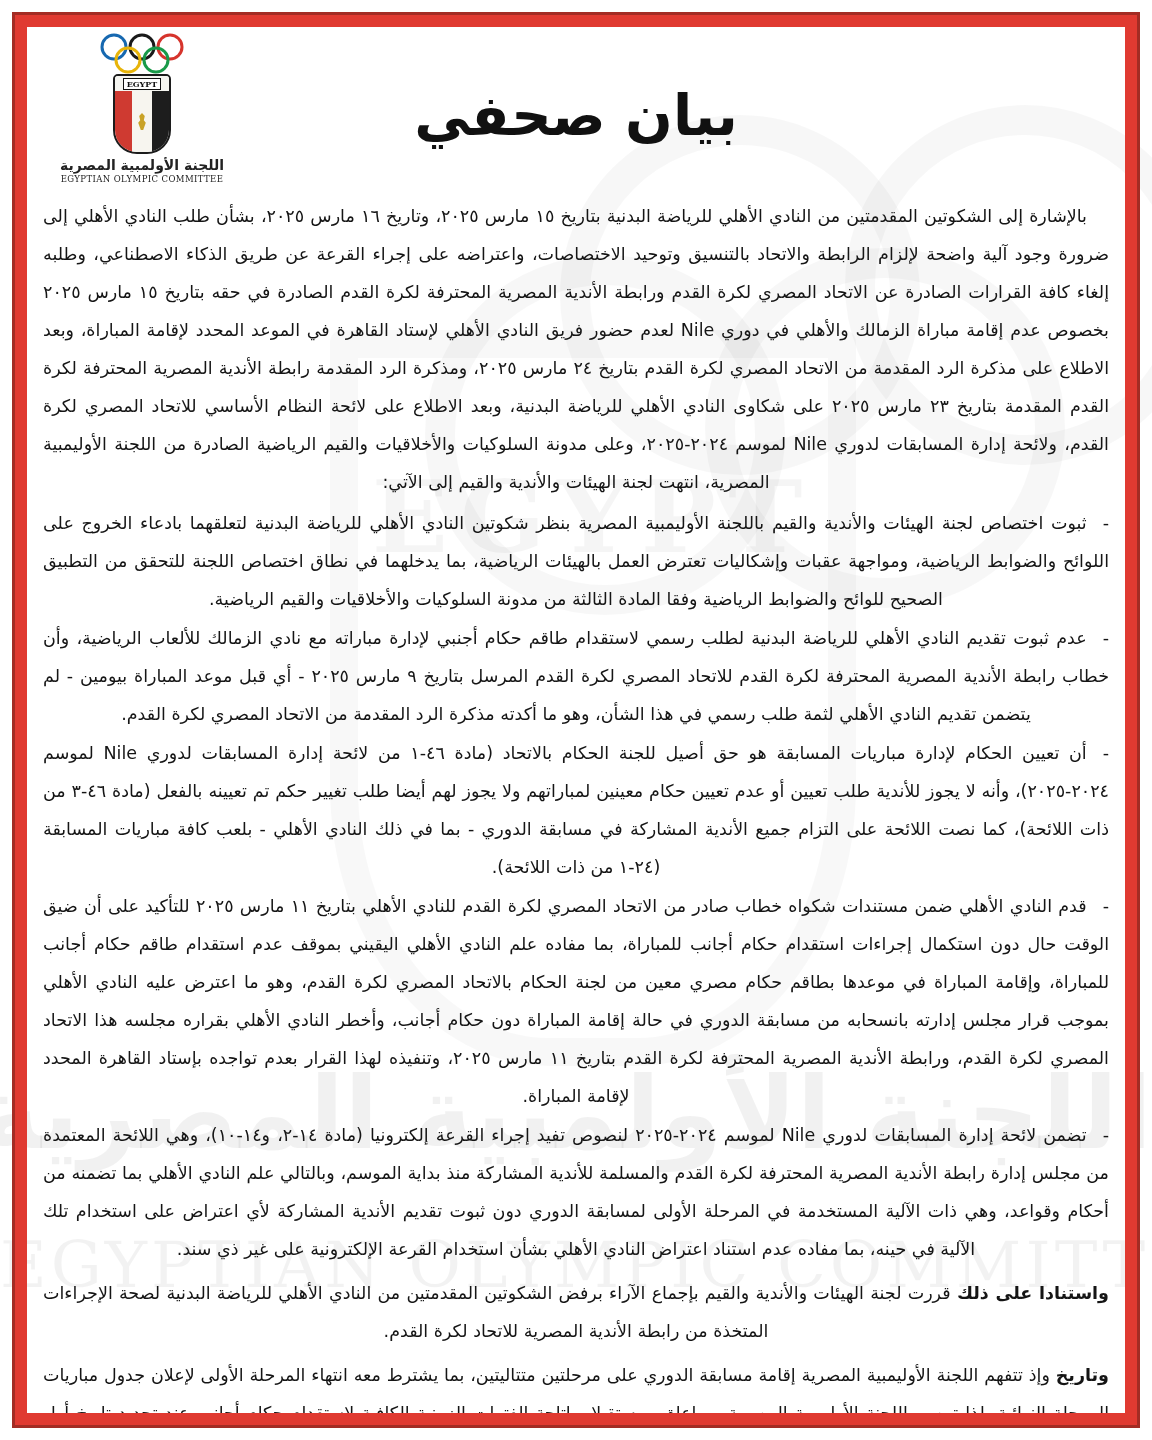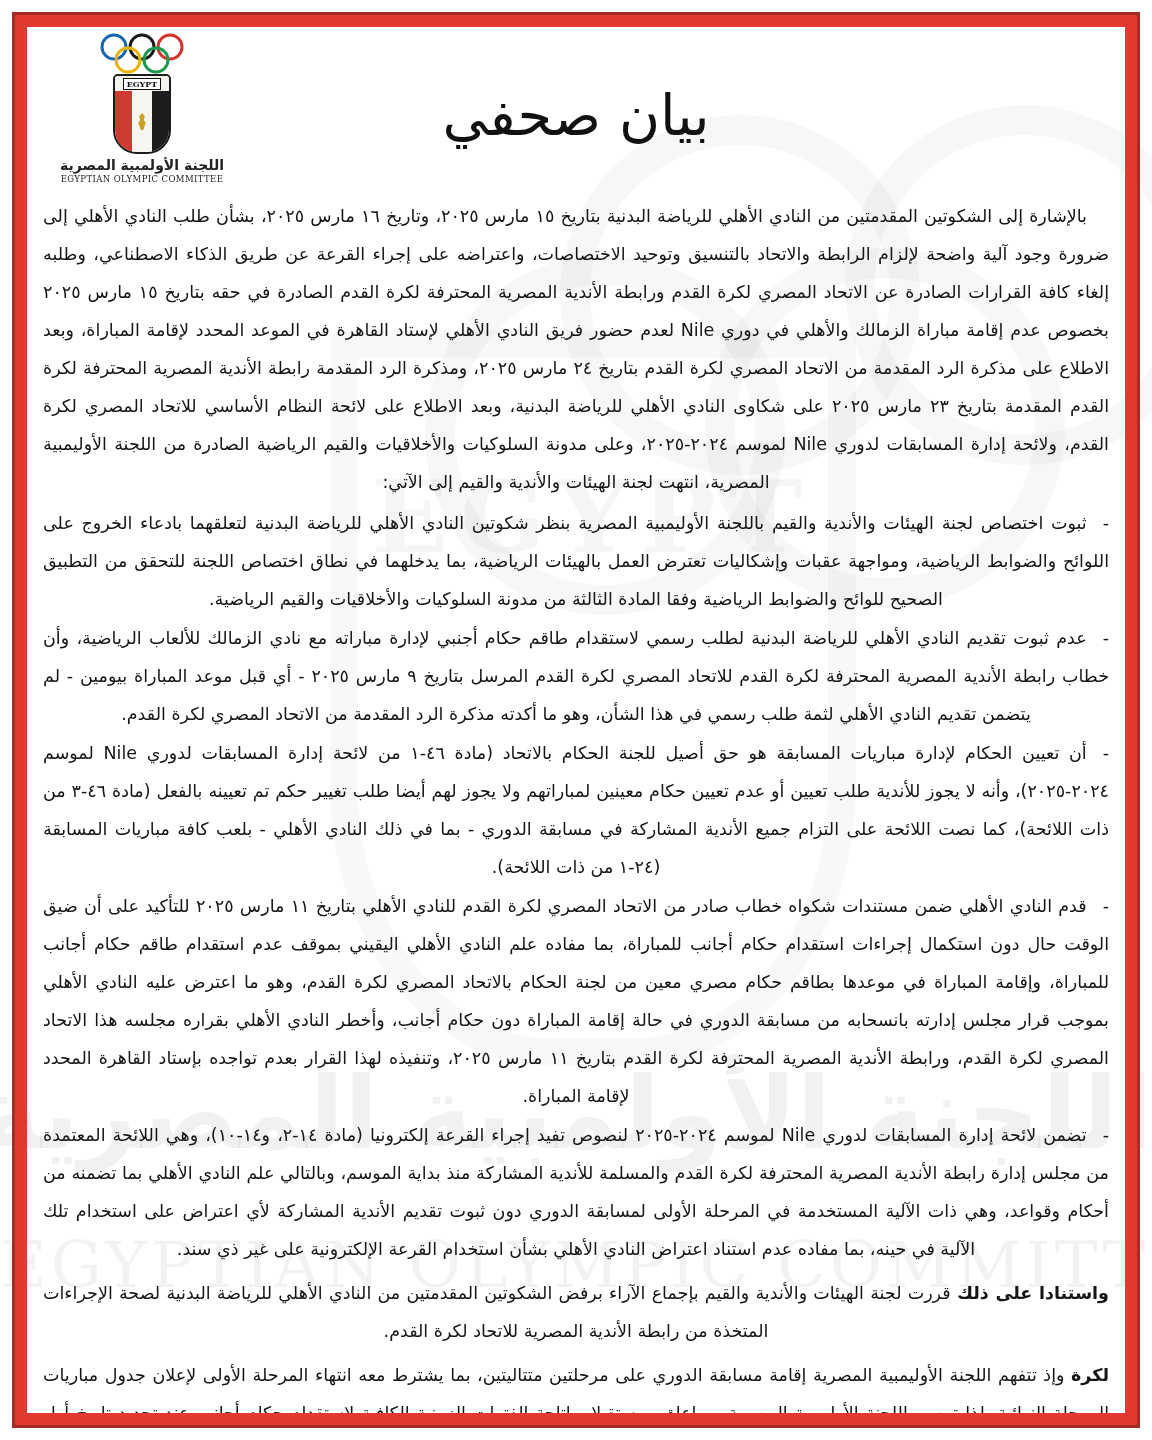--- a/index.html
+++ b/index.html
@@ -38,21 +38,21 @@
   .shield-top-inner { border:1px solid #111; padding:0 3px; font-family:"DejaVu Serif", serif;
             font-size:8px; font-weight:bold; color:#111; line-height:10px; background:#fff; }
   .shield-body { display:flex; height:61px; }
   .s-red { flex:1; background:#cf3a31; }
   .s-white { flex:1.15; background:#f7f5ef; display:flex; align-items:center; justify-content:center; }
   .s-black { flex:1; background:#1d1d1d; }
   .eagle { width:10px; height:17px; background:#c9a227;
            clip-path:polygon(50% 0,78% 18%,68% 42%,88% 58%,62% 100%,38% 100%,12% 58%,32% 42%,22% 18%); }
   .logo-ar { font-size:14px; font-weight:bold; color:#222; margin-top:1px; direction:rtl; }
   .logo-en { font-family:"DejaVu Serif", serif; font-size:8.5px; letter-spacing:0.4px; color:#222; margin-top:1px; }
-  .title { text-align:center; font-size:56px; font-weight:400; color:#111; padding-top:50px; direction:rtl; }
+  .title { text-align:center; font-size:56px; font-weight:700; color:#111; padding-top:50px; direction:rtl; }
 
   
   .doc-body { direction:rtl; color:#151515; font-size:17.5px; line-height:38px; }
   .jpara { text-align:justify; text-align-last:center; }
   .intro { text-indent:22px; margin:2px 0 3px; }
   .bullet { text-align:justify; text-align-last:center; margin:1px 0; }
   .dash { margin-left:16px; }
   .para { margin:6px 0 0; }
   .para strong, .bold { font-weight:bold; }
   .closing { text-align:center; margin-top:3px; }
@@ -110,20 +110,20 @@
       <div>
           <div class="bullet"><span class="dash">-</span><span>ثبوت اختصاص لجنة الهيئات والأندية والقيم باللجنة الأوليمبية المصرية بنظر شكوتين النادي الأهلي للرياضة البدنية لتعلقهما بادعاء الخروج على اللوائح والضوابط الرياضية، ومواجهة عقبات وإشكاليات تعترض العمل بالهيئات الرياضية، بما يدخلهما في نطاق اختصاص اللجنة للتحقق من التطبيق الصحيح للوائح والضوابط الرياضية وفقا المادة الثالثة من مدونة السلوكيات والأخلاقيات والقيم الرياضية.</span></div>
           <div class="bullet"><span class="dash">-</span><span>عدم ثبوت تقديم النادي الأهلي للرياضة البدنية لطلب رسمي لاستقدام طاقم حكام أجنبي لإدارة مباراته مع نادي الزمالك للألعاب الرياضية، وأن خطاب رابطة الأندية المصرية المحترفة لكرة القدم للاتحاد المصري لكرة القدم المرسل بتاريخ ٩ مارس ٢٠٢٥ - أي قبل موعد المباراة بيومين - لم يتضمن تقديم النادي الأهلي لثمة طلب رسمي في هذا الشأن، وهو ما أكدته مذكرة الرد المقدمة من الاتحاد المصري لكرة القدم.</span></div>
           <div class="bullet"><span class="dash">-</span><span>أن تعيين الحكام لإدارة مباريات المسابقة هو حق أصيل للجنة الحكام بالاتحاد (مادة ٤٦-١ من لائحة إدارة المسابقات لدوري Nile لموسم ٢٠٢٤-٢٠٢٥)، وأنه لا يجوز للأندية طلب تعيين أو عدم تعيين حكام معينين لمباراتهم ولا يجوز لهم أيضا طلب تغيير حكم تم تعيينه بالفعل (مادة ٤٦-٣ من ذات اللائحة)، كما نصت اللائحة على التزام جميع الأندية المشاركة في مسابقة الدوري - بما في ذلك النادي الأهلي - بلعب كافة مباريات المسابقة (٢٤-١ من ذات اللائحة).</span></div>
           <div class="bullet"><span class="dash">-</span><span>قدم النادي الأهلي ضمن مستندات شكواه خطاب صادر من الاتحاد المصري لكرة القدم للنادي الأهلي بتاريخ ١١ مارس ٢٠٢٥ للتأكيد على أن ضيق الوقت حال دون استكمال إجراءات استقدام حكام أجانب للمباراة، بما مفاده علم النادي الأهلي اليقيني بموقف عدم استقدام طاقم حكام أجانب للمباراة، وإقامة المباراة في موعدها بطاقم حكام مصري معين من لجنة الحكام بالاتحاد المصري لكرة القدم، وهو ما اعترض عليه النادي الأهلي بموجب قرار مجلس إدارته بانسحابه من مسابقة الدوري في حالة إقامة المباراة دون حكام أجانب، وأخطر النادي الأهلي بقراره مجلسه هذا الاتحاد المصري لكرة القدم، ورابطة الأندية المصرية المحترفة لكرة القدم بتاريخ ١١ مارس ٢٠٢٥، وتنفيذه لهذا القرار بعدم تواجده بإستاد القاهرة المحدد لإقامة المباراة.</span></div>
           <div class="bullet"><span class="dash">-</span><span>تضمن لائحة إدارة المسابقات لدوري Nile لموسم ٢٠٢٤-٢٠٢٥ لنصوص تفيد إجراء القرعة إلكترونيا (مادة ١٤-٢، و١٤-١٠)، وهي اللائحة المعتمدة من مجلس إدارة رابطة الأندية المصرية المحترفة لكرة القدم والمسلمة للأندية المشاركة منذ بداية الموسم، وبالتالي علم النادي الأهلي بما تضمنه من أحكام وقواعد، وهي ذات الآلية المستخدمة في المرحلة الأولى لمسابقة الدوري دون ثبوت تقديم الأندية المشاركة لأي اعتراض على استخدام تلك الآلية في حينه، بما مفاده عدم استناد اعتراض النادي الأهلي بشأن استخدام القرعة الإلكترونية على غير ذي سند.</span></div>
         </div>
 
       <p class="jpara para"><strong>واستنادا على ذلك</strong><span> قررت لجنة الهيئات والأندية والقيم بإجماع الآراء برفض الشكوتين المقدمتين من النادي الأهلي للرياضة البدنية لصحة الإجراءات المتخذة من رابطة الأندية المصرية للاتحاد لكرة القدم.</span></p>
 
-      <p class="jpara para"><strong>لكرة</strong><span> وإذ تتفهم اللجنة الأوليمبية المصرية إقامة مسابقة الدوري على مرحلتين متتاليتين، بما يشترط معه انتهاء المرحلة الأولى لإعلان جدول مباريات المرحلة النهائية، لذا توصي اللجنة الأوليمبية المصرية بمراعاة - مستقبلا - إتاحة الفترات الزمنية الكافية لاستقدام حكام أجانب عند تحديد تاريخ أول جولة للمرحلة النهائية في المواسم القادمة.</span></p>
+      <p class="jpara para"><strong>وتاريخ</strong><span> وإذ تتفهم اللجنة الأوليمبية المصرية إقامة مسابقة الدوري على مرحلتين متتاليتين، بما يشترط معه انتهاء المرحلة الأولى لإعلان جدول مباريات المرحلة النهائية، لذا توصي اللجنة الأوليمبية المصرية بمراعاة - مستقبلا - إتاحة الفترات الزمنية الكافية لاستقدام حكام أجانب عند تحديد تاريخ أول جولة للمرحلة النهائية في المواسم القادمة.</span></p>
 
       <div class="closing">والله من بلعب القصد</div>
       <div class="closing-bold">اللجنة الأوليمبية المصرية</div>
     </div>
 
   </div>
 </div>
 
 </body></html>

